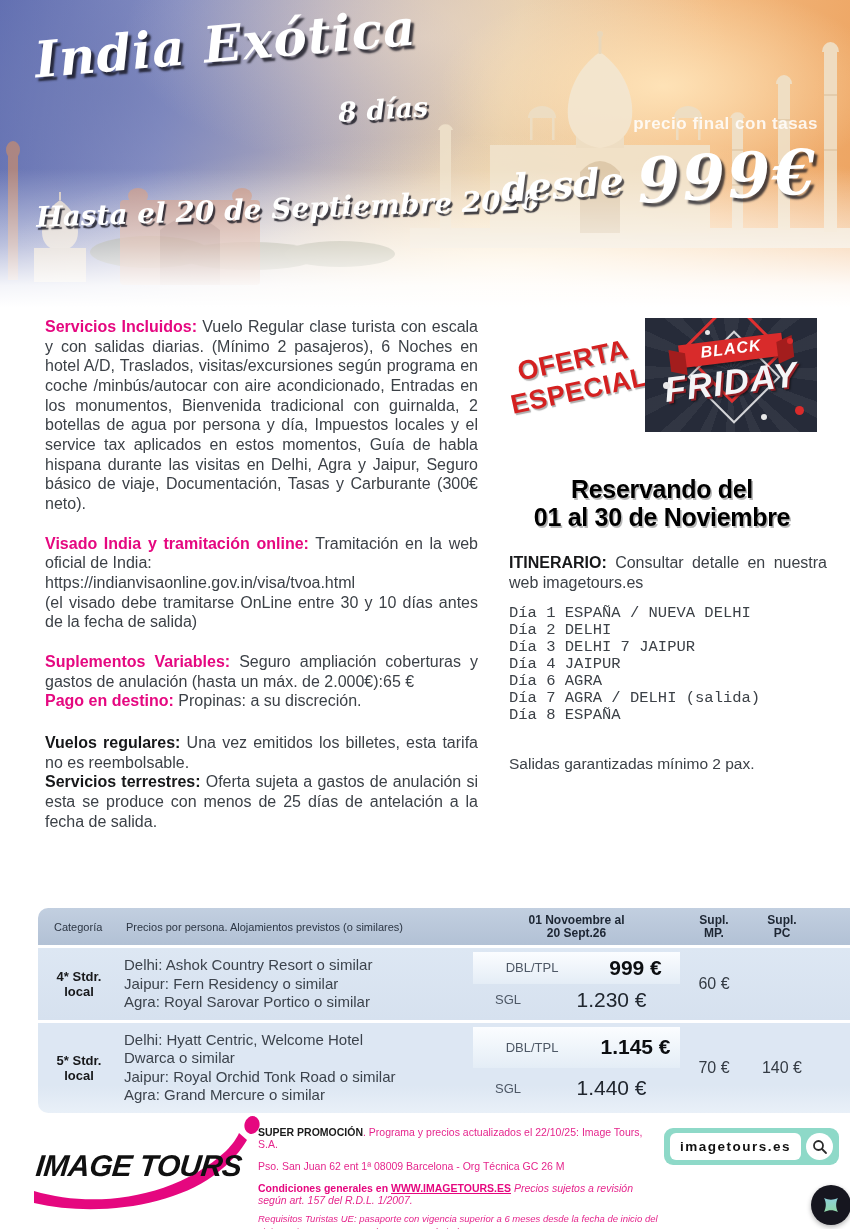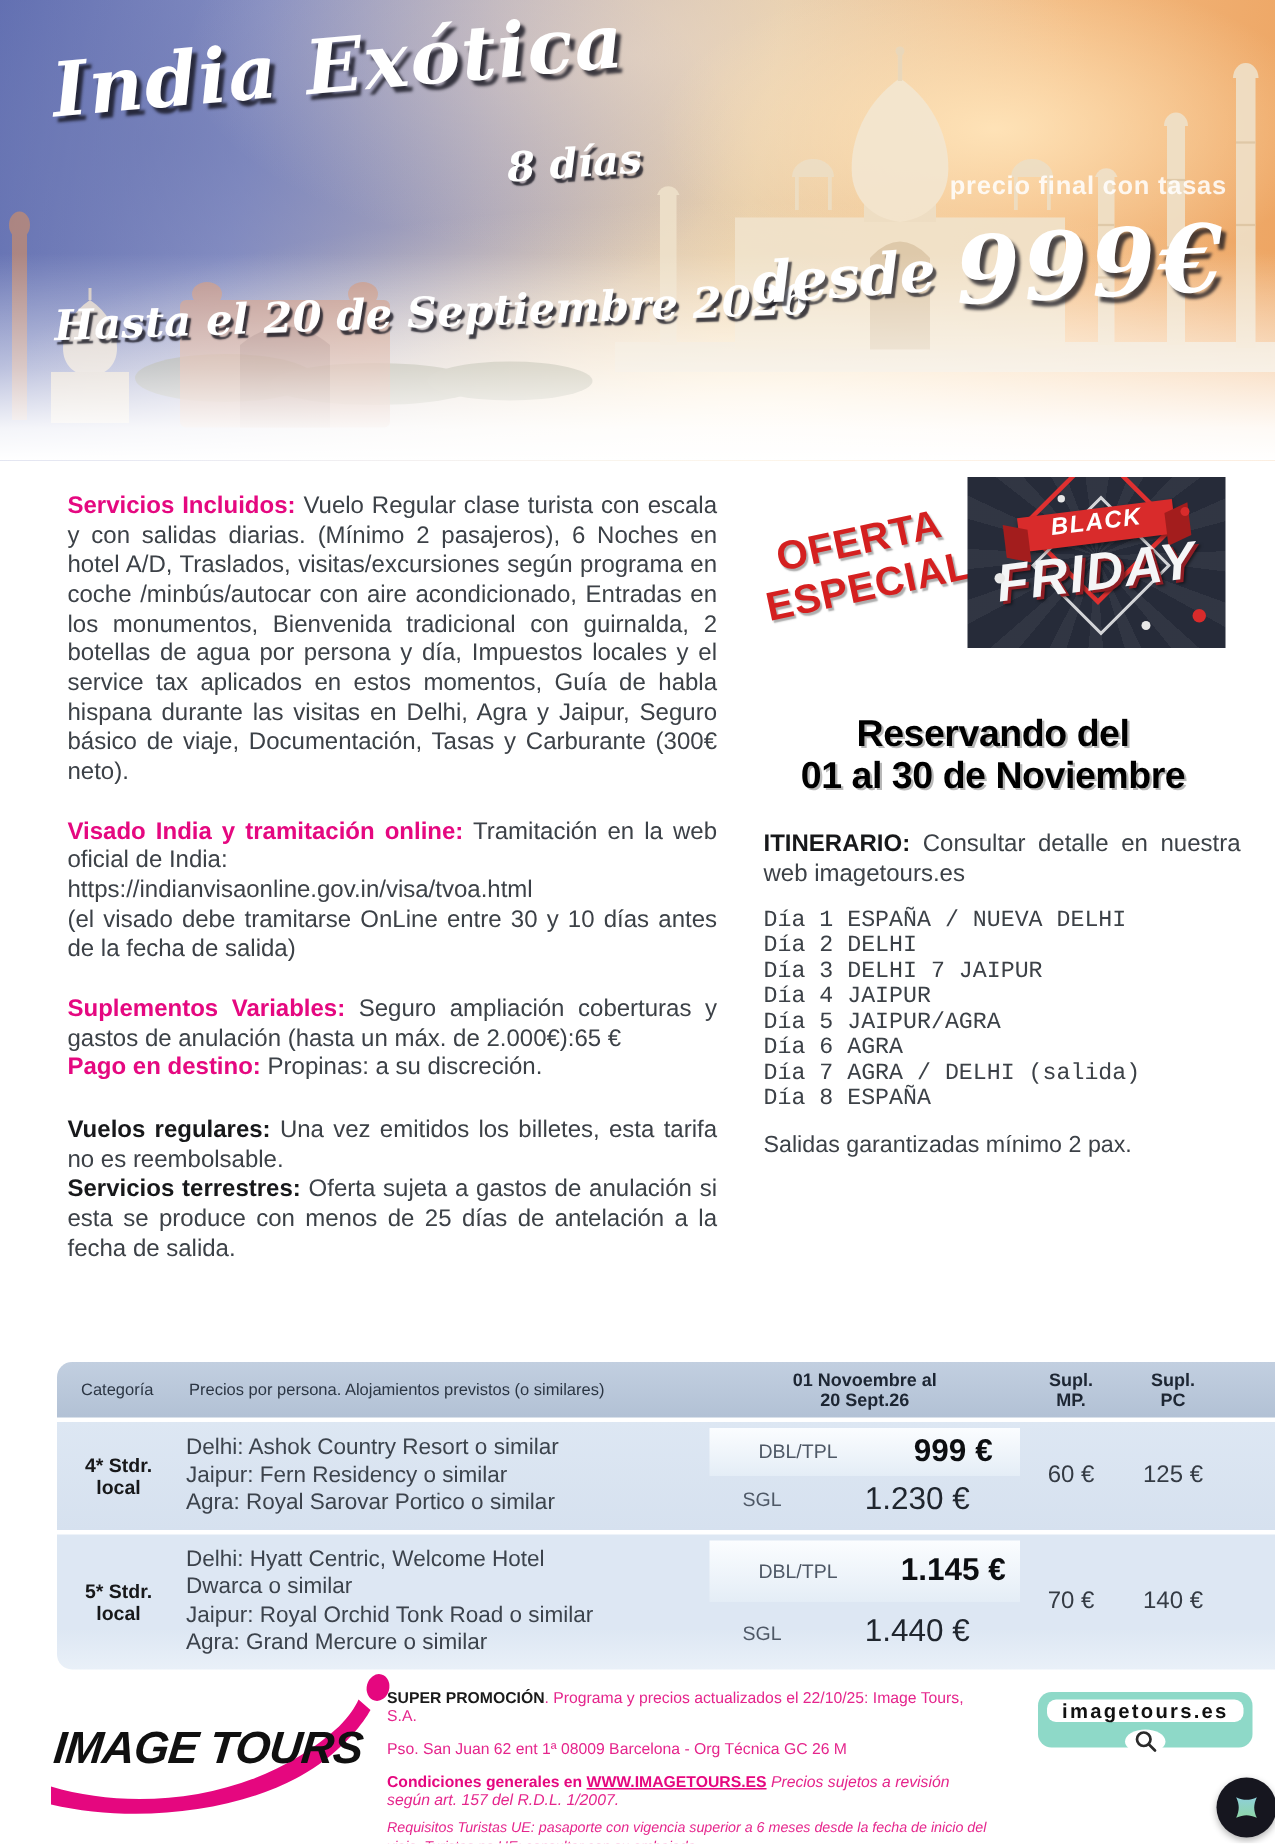--- a/index.html
+++ b/index.html
@@ -41,21 +41,21 @@
   }
   .hero-price-note {
     position:absolute; right:32px; top:114px; font-size:17px; letter-spacing:.5px;
     color:rgba(255,255,255,.85); font-weight:bold;
   }
   .hero-price-row { position:absolute; right:32px; top:140px; display:flex; align-items:baseline; gap:14px; }
   .hero-price-prefix { font-size:38px; transform:rotate(-4deg); text-shadow:2px 3px 1px rgba(20,20,30,.7); }
   .hero-price { font-size:62px; letter-spacing:2px; transform:rotate(-3deg); text-shadow:3px 4px 2px rgba(20,20,30,.75); }
 
   
-  .l-col { position:absolute; left:45px; top:328px; width:433px; }
+  .l-col { position:absolute; left:45px; top:317px; width:433px; }
   .para { text-align:justify; font-size:16px; line-height:1.23; color:#3c4147; }
   .lead { color:#e50880; font-weight:bold; }
   .lead-black { color:#17181a; font-weight:bold; }
   .pre { white-space:pre-line; }
   .mb20 { margin-bottom:20px; } .mb18 { } .mb22 { margin-bottom:22px; }
 
   
   .r-col { position:absolute; left:497px; top:315px; width:330px; height:470px; }
   .offer {
     position:absolute; left:-6px; top:30px; width:170px; text-align:center;
@@ -146,22 +146,22 @@
   .legal { position:absolute; left:258px; top:1126px; width:405px; }
   .legal .row1 { font-size:10.5px; margin-bottom:10px; color:#e5258c; }
   .legal .row1 b { color:#1a1a1a; }
   .legal .addr { font-size:10.5px; color:#e5258c; margin-bottom:10px; }
   .legal .cond { font-size:10.5px; color:#e5258c; margin-bottom:7px; }
   .legal .cond b { color:#e5077f; }
   .legal .cond a { color:#e5077f; font-weight:bold; text-decoration:underline; cursor:pointer; }
   .legal .cond i, .legal .fine { font-style:italic; color:#e5258c; }
   .legal .fine { font-size:9.5px; line-height:12.5px; }
   .searchbox {
-    position:absolute; left:692px; top:1128px; height:37px; display:flex; align-items:center; gap:5px;
-    background:#8ed9c8; border-radius:9px; padding:5px 6px; cursor:pointer;flex-direction:column;
+    position:absolute; left:664px; top:1128px; height:37px; display:flex; align-items:center; gap:5px;
+    background:#8ed9c8; border-radius:9px; padding:5px 6px; cursor:pointer;
   }
   .searchbox .field {
     background:#fff; border-radius:6px; height:27px; padding:0 10px; display:flex; align-items:center;
     font-weight:bold; font-size:13.5px; letter-spacing:1.5px; color:#111;
   }
   .searchbox .lens {
     width:27px; height:27px; background:#fff; border-radius:50%;
     display:flex; align-items:center; justify-content:center;
   }
   .fab {
@@ -298,21 +298,20 @@
 
     <p class="para itinerario">
       <span class="lead-black">ITINERARIO:</span><span> Consultar detalle en nuestra web imagetours.es</span>
     </p>
 
     <div class="days">
       <div>Día 1 ESPAÑA / NUEVA DELHI</div>
       <div>Día 2 DELHI</div>
       <div>Día 3 DELHI 7 JAIPUR</div>
       <div>Día 4 JAIPUR</div>
-      <div>Día 5 JAIPUR/AGRA</div>
       <div>Día 6 AGRA</div>
       <div>Día 7 AGRA / DELHI (salida)</div>
       <div>Día 8 ESPAÑA</div>
     </div>
 
     <div class="r-note">Salidas garantizadas mínimo 2 pax.</div>
   </div>
 
   <div class="ptable">
     <div class="pt-header">
@@ -336,21 +335,20 @@
         <div class="pt-band dbl">
           <div class="lab">DBL/TPL</div>
           <div class="val bold">999 €</div>
         </div>
         <div class="pt-band">
           <div class="lab">SGL</div>
           <div class="val">1.230 €</div>
         </div>
       </div>
       <div class="pt-supl">60 €</div>
-      <div class="pt-supl">125 €</div>
     </div>
 
     <div class="pt-row last" style="min-height:86px;">
       <div class="pt-cat pre">5* Stdr.
 local</div>
       <div class="pt-hotels pre">Delhi: Hyatt Centric, Welcome Hotel
 Dwarca o similar
 Jaipur: Royal Orchid Tonk Road o similar
 Agra: Grand Mercure o similar</div>
       <div class="pt-prices">

